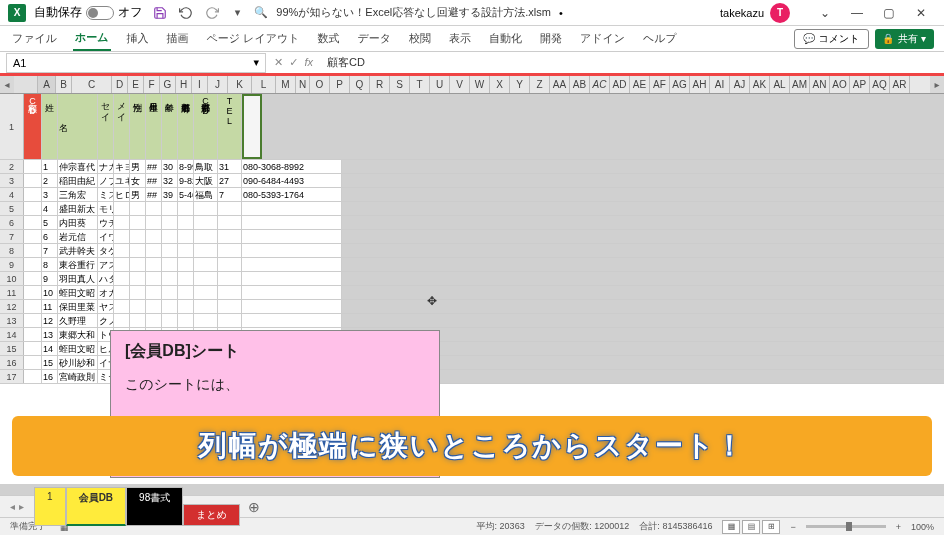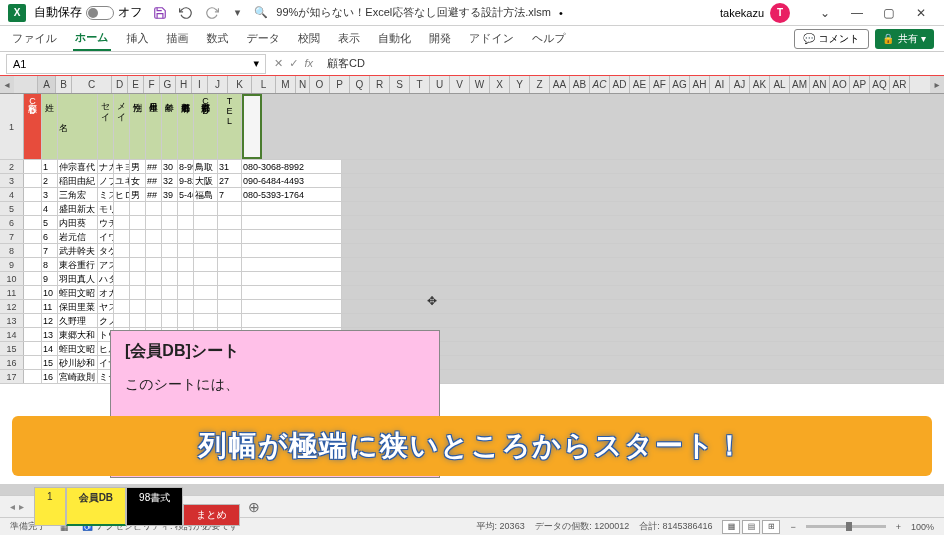--- a/index.html
+++ b/index.html
@@ -19,21 +19,21 @@
 .win-btns { display: flex; gap: 2px; margin-left: 12px; }
 .win-btn { width: 30px; height: 22px; display: flex; align-items: center; justify-content: center; color: #444; font-size: 12px; }
 
 .ribbon-tabs { height: 26px; background: #fff; display: flex; align-items: center; padding: 0 10px; gap: 14px; border-bottom: 1px solid #ccc; font-size: 11px; }
 .ribbon-tab { color: #444; padding: 4px 2px; }
 .ribbon-tab.active { color: #107c41; border-bottom: 2px solid #107c41; font-weight: bold; }
 .ribbon-right { margin-left: auto; display: flex; gap: 6px; }
 .btn-outline { border: 1px solid #888; padding: 2px 8px; border-radius: 3px; font-size: 10px; display: flex; align-items: center; gap: 3px; }
 .btn-share { background: #107c41; color: #fff; border: none; }
 
-.fx-bar { height: 24px; background: #fff; display: flex; align-items: center; border-bottom: 1px solid #ef4444; font-size: 11px; }
+.fx-bar { height: 24px; background: #fff; display: flex; align-items: center; border-bottom: 3px solid #ef4444; font-size: 11px; }
 .namebox { width: 260px; height: 20px; border: 1px solid #ccc; margin-left: 6px; padding: 0 6px; display: flex; align-items: center; justify-content: space-between; }
 .fx-icons { display: flex; gap: 6px; padding: 0 8px; color: #888; }
 .fx-input { flex: 1; padding: 0 6px; color: #333; }
 
 .col-headers { height: 18px; background: #e8e8e8; display: flex; border-bottom: 1px solid #999; font-size: 10px; position: relative; }
 .corner { width: 24px; border-right: 1px solid #bbb; background: #e0e0e0; }
 .ch { border-right: 1px solid #bbb; text-align: center; line-height: 18px; color: #444; }
 .ch.sel { background: #d4d4d4; }
 .scroll-arrow { width: 14px; background: #d8d8d8; display: flex; align-items: center; justify-content: center; color: #666; }
 
@@ -124,20 +124,21 @@
     <div class="win-btn">▢</div>
     <div class="win-btn">✕</div>
   </div>
 </div>
 
 <div class="ribbon-tabs">
   <span class="ribbon-tab">ファイル</span>
   <span class="ribbon-tab active">ホーム</span>
   <span class="ribbon-tab">挿入</span>
   <span class="ribbon-tab">描画</span>
+  <span class="ribbon-tab">ページ レイアウト</span>
   <span class="ribbon-tab">数式</span>
   <span class="ribbon-tab">データ</span>
   <span class="ribbon-tab">校閲</span>
   <span class="ribbon-tab">表示</span>
   <span class="ribbon-tab">自動化</span>
   <span class="ribbon-tab">開発</span>
   <span class="ribbon-tab">アドイン</span>
   <span class="ribbon-tab">ヘルプ</span>
   <div class="ribbon-right">
     <div class="btn-outline">
@@ -521,21 +522,20 @@
       <div class="sheet-tab yellow active">会員DB</div>
       <div class="sheet-tab black">98書式</div>
       <div class="sheet-tab red">まとめ</div>
     </div>
   <div class="sheet-add">⊕</div>
 </div>
 
 <div class="statusbar">
   <span>準備完了</span>
   <span>▦</span>
-  <span><span>♿</span> <span>アクセシビリティ: 検討が必要です</span></span>
   <div class="status-right">
     <span><span>平均:</span> <span>20363</span></span>
     <span><span>データの個数:</span> <span>1200012</span></span>
     <span><span>合計:</span> <span>8145386416</span></span>
     <div class="view-btns">
       <div class="view-btn">▦</div>
       <div class="view-btn">▤</div>
       <div class="view-btn">⊞</div>
     </div>
     <span>−</span>

